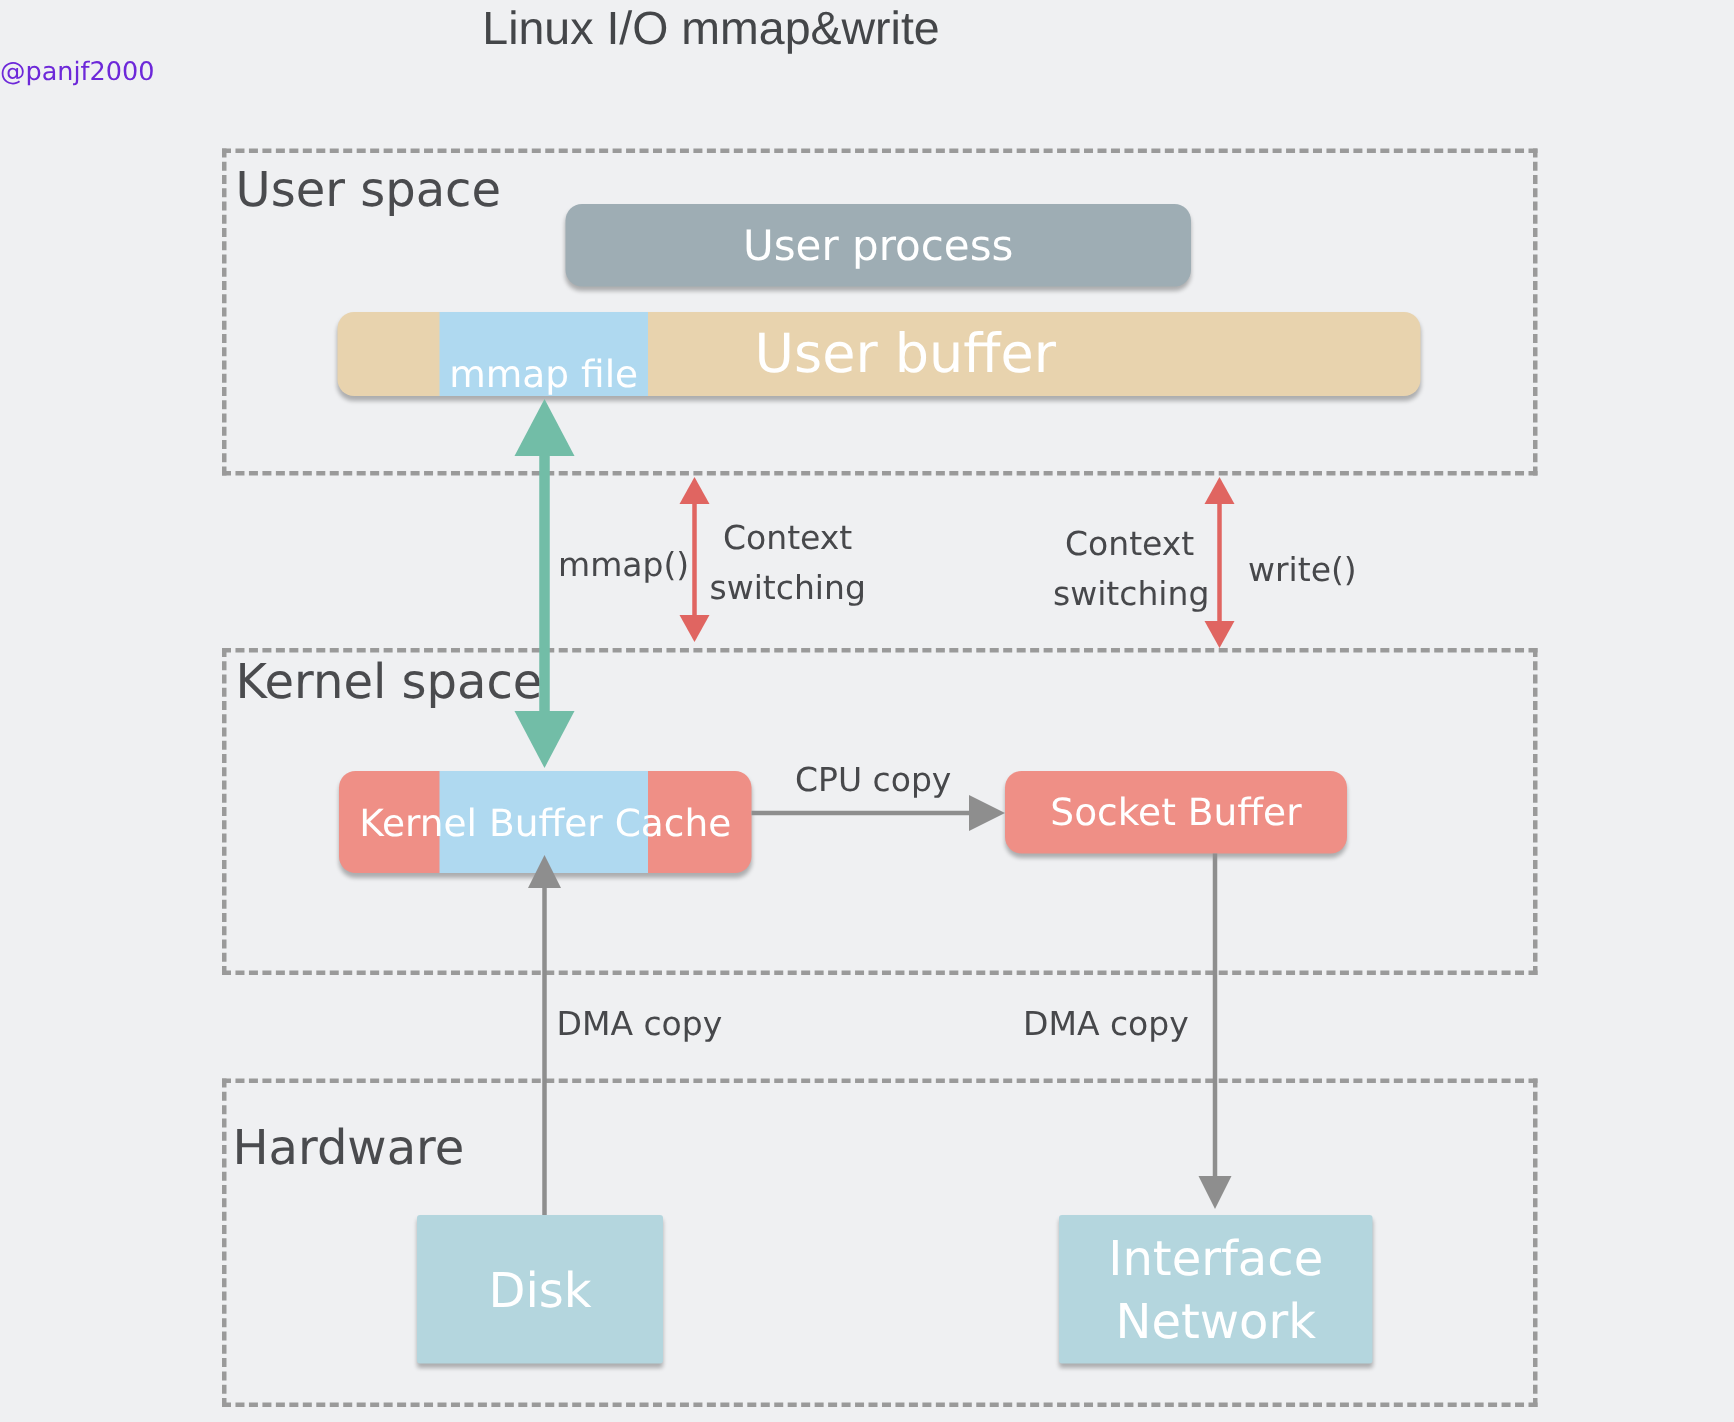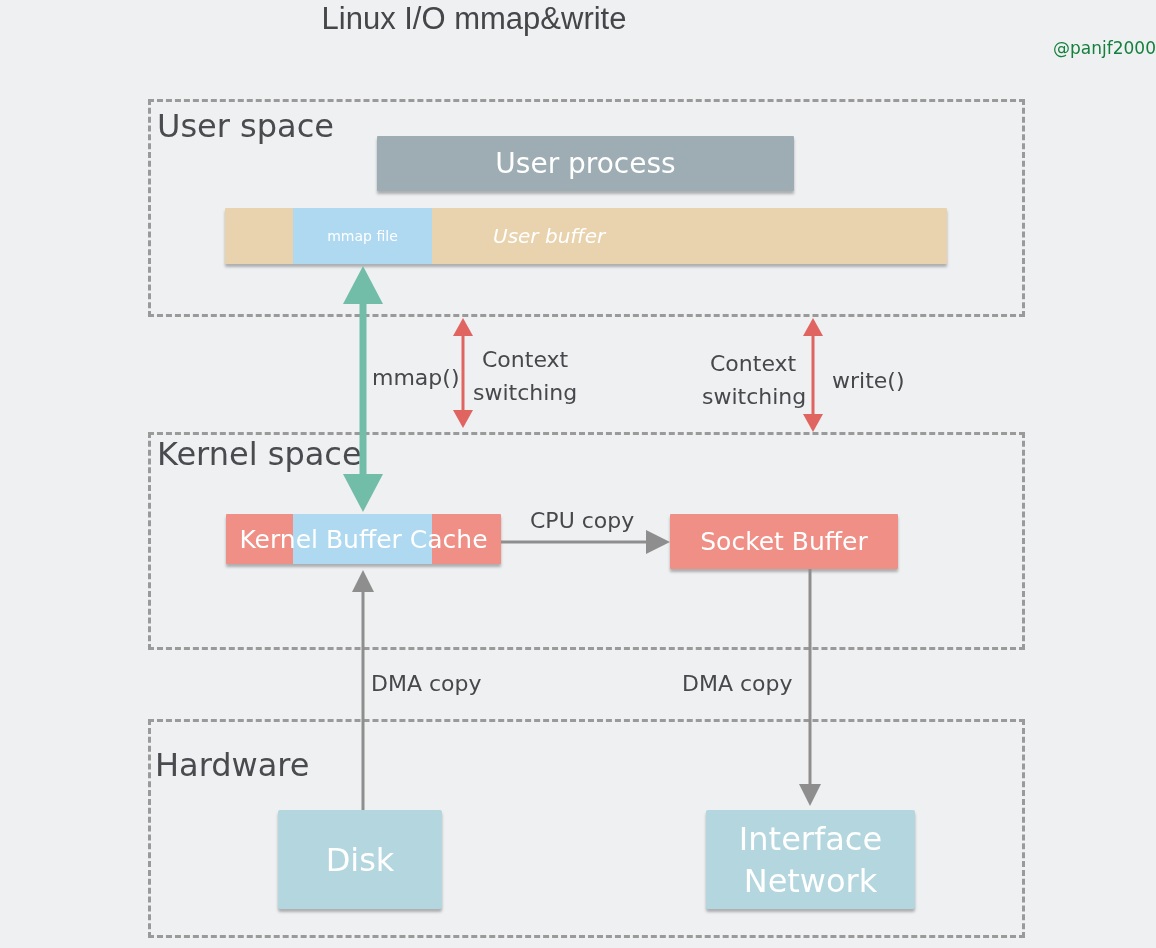--- a/index.html
+++ b/index.html
@@ -8,32 +8,32 @@
       background: #eff0f2;
       font-family: "DejaVu Sans", sans-serif;
     }
     .abs { position: absolute; }
     #title {
       left: 0; width: 948px; top: 0; text-align: center;
       font-family: "Liberation Sans", sans-serif;
       font-size: 31px; color: #444649; line-height: 38px;
     }
     #subtitle {
-      left: 0; width: 1156px; top: 37px; text-align: right;
-      font-size: 17px; color: #15803d; line-height: 22px;
+      left: 0; width: 1156px; top: 37px; text-align: left;
+      font-size: 17px; color: #6d28d9; line-height: 22px;
     }
     .region {
       border: 3px dashed #9a9a9a;
       box-sizing: border-box;
     }
     .region-label {
       font-size: 32px; color: #4a4b4e; line-height: 28px;
     }
     .box {
-      box-sizing: border-box; border-radius: 1px;
+      box-sizing: border-box; border-radius: 11px;
       box-shadow: 0 3px 3px rgba(0,0,0,0.28);
       color: #ffffff; display: flex; align-items: center; justify-content: center;
       overflow: hidden;
     }
     .label {
       font-size: 22px; color: #47484b; line-height: 30px; white-space: nowrap;
     }
     svg#arrows { position: absolute; left: 0; top: 0; }
   </style>
 </head>
@@ -49,27 +49,27 @@
 <div class="abs region-label" style="left:157px; top:440px;">Kernel space</div>
 
 <div class="abs region" style="left:148px; top:719px; width:877px; height:219px;"></div>
 <div class="abs region-label" style="left:155px; top:727px;margin-top:24px;">Hardware</div>
 
 <div class="abs box" style="left:377px; top:136px; width:417px; height:55px; background:#9eadb4; font-size:28px;">
   <span>User process</span>
 </div>
 
 <div class="abs box" style="left:225px; top:208px; width:722px; height:56px; background:#e8d3ae; justify-content:flex-start;">
-  <div style="position:absolute; left:68px; top:0; width:139px; height:100%; background:#afd9f0; display:flex; align-items:center; justify-content:center; font-size:14px;">
+  <div style="position:absolute; left:68px; top:0; width:139px; height:100%; background:#afd9f0; display:flex; align-items:flex-end; justify-content:center; font-size:25px;">
     <span>mmap file</span>
   </div>
-  <span style="position:absolute; left:268px; font-size:20px;font-style:italic;">User buffer</span>
+  <span style="position:absolute; left:278px; font-size:36px;">User buffer</span>
 </div>
 
-<div class="abs box" style="left:226px; top:514px; width:275px; height:50px; background:#ef8f86;">
+<div class="abs box" style="left:226px; top:514px; width:275px; height:68px; background:#ef8f86;">
   <div style="position:absolute; left:67px; top:0; width:139px; height:100%; background:#afd9f0;"></div>
   <span style="position:relative; font-size:25px;">Kernel Buffer Cache</span>
 </div>
 
 <div class="abs box" style="left:670px; top:514px; width:228px; height:55px; background:#ef8f86; font-size:25px;">
   <span>Socket Buffer</span>
 </div>
 
 <div class="abs box" style="left:278px; top:810px; width:164px; height:99px; background:#b4d6de; border-radius:2px; font-size:32px;">
   <span>Disk</span>

